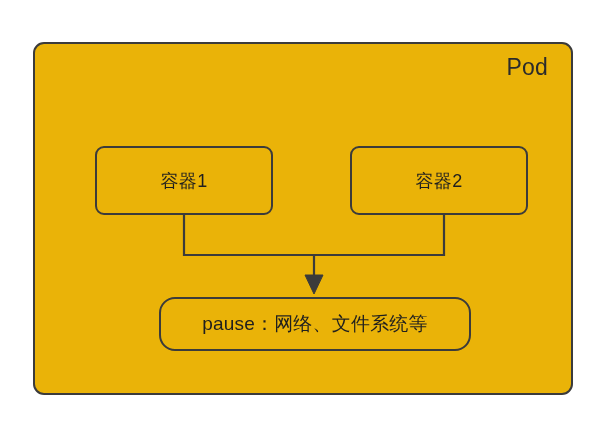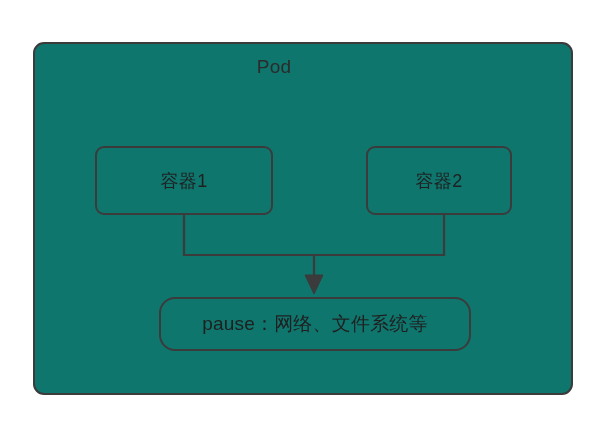--- a/index.html
+++ b/index.html
@@ -22,21 +22,21 @@
     left: 0;
     top: 0;
     width: 604px;
     height: 426px;
   }
 
   
   .box {
     position: absolute;
     box-sizing: border-box;
-    background: #0f766e;
+    background: #eab308;
     border: 2px solid #3b3b3b;
     border-radius: 9px;
     display: flex;
     align-items: center;
     justify-content: center;
   }
 
   #pod-box {
     left: 33px;
     top: 42px;
@@ -44,38 +44,38 @@
     height: 353px;
     border-radius: 11px;
     display: block;
   }
 
   #pod-title {
     position: absolute;
     left: 0;
     top: 56px;
     width: 548px;
-    text-align: center;
-    font-size: 19px;
+    text-align: right;
+    font-size: 23px;
     line-height: 22px;
     letter-spacing: 0.2px;
     color: #2b2b2b;
   }
 
   #container1-box {
     left: 95px;
     top: 146px;
     width: 178px;
     height: 69px;
   }
 
   #container2-box {
-    left: 366px;
+    left: 350px;
     top: 146px;
-    width: 146px;
+    width: 178px;
     height: 69px;
   }
 
   .container-label {
     font-size: 18px;
     line-height: 22px;
     letter-spacing: 0.3px;
     color: #1f1f1f;
   }
 

